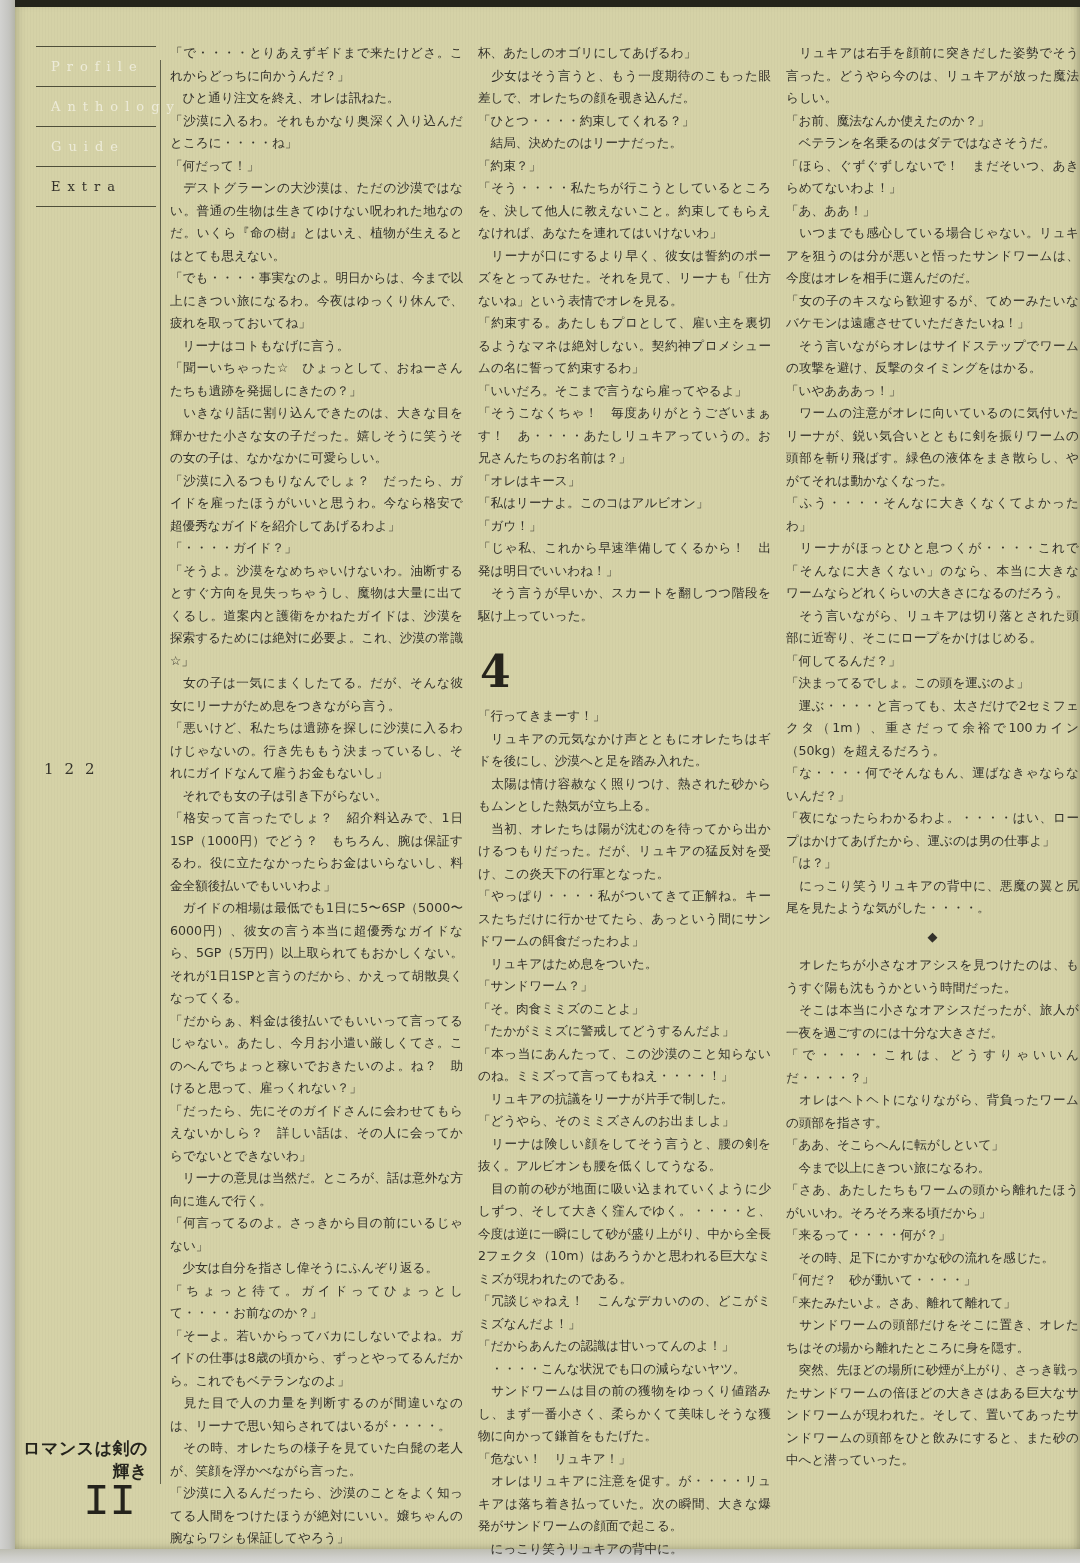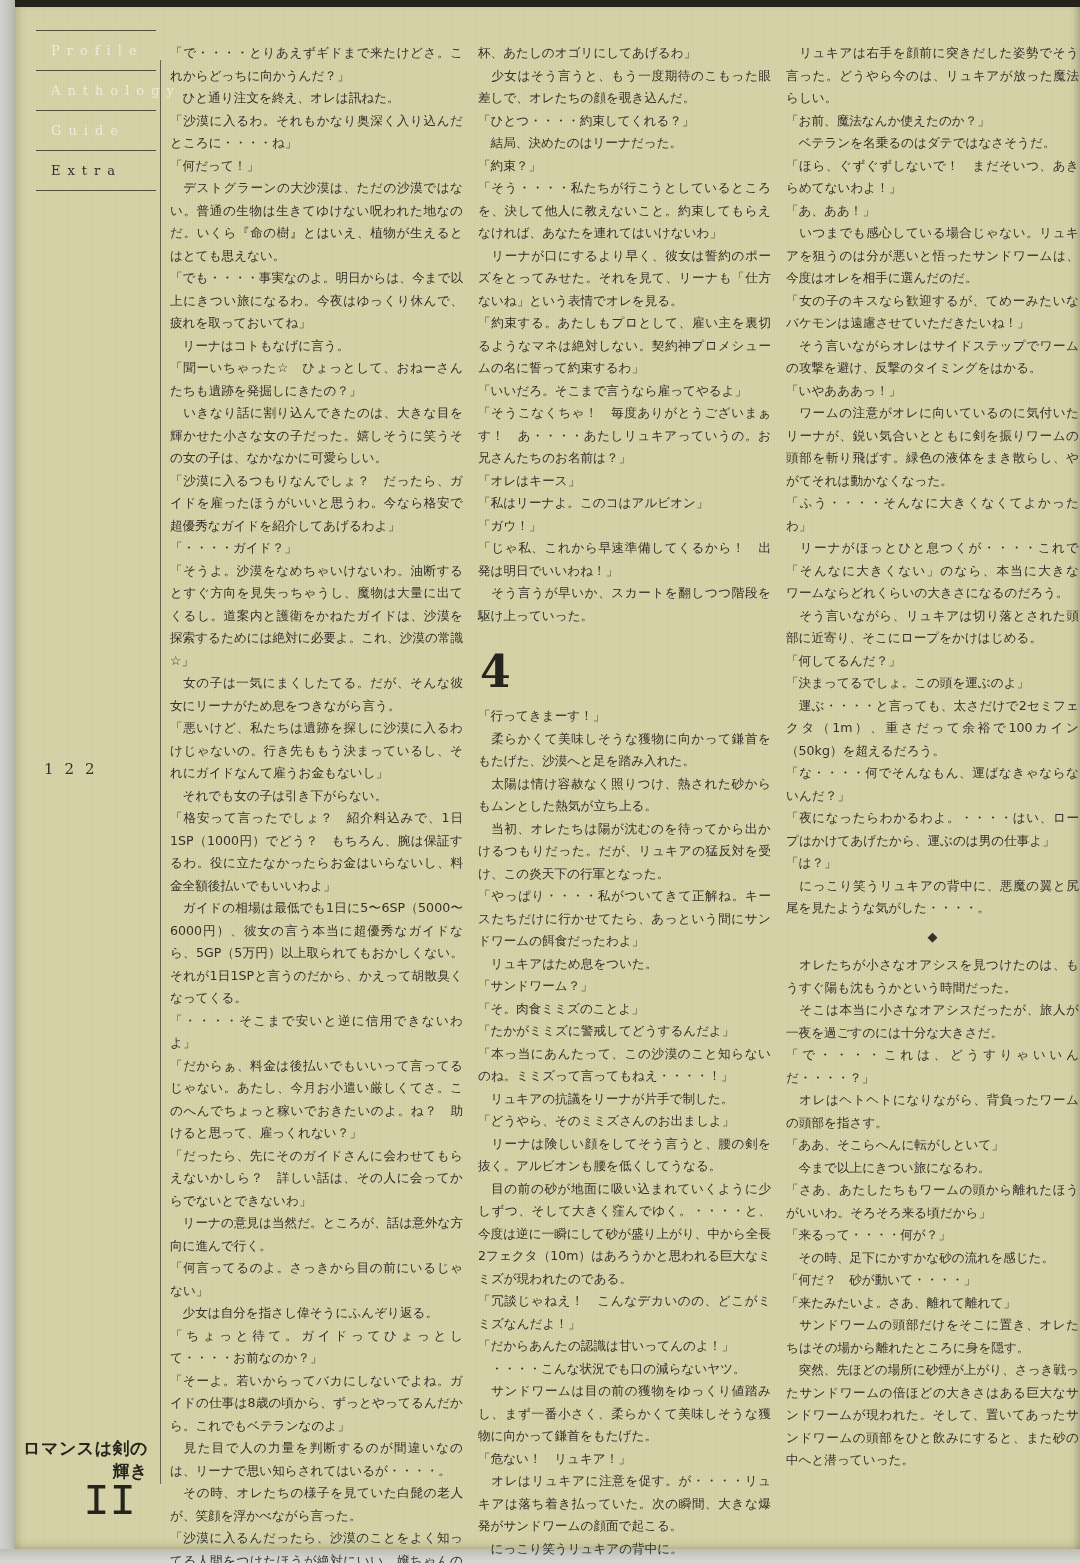--- a/index.html
+++ b/index.html
@@ -29,21 +29,21 @@
                 inset 0 -8px 10px -7px rgba(60,60,40,0.25);
   }
   .edge-top{position:absolute;left:0;top:0;width:100%;height:7px;background:var(--top-edge);}
   .edge-left{position:absolute;left:0;top:0;width:15px;height:100%;
     background:linear-gradient(90deg,#d2d2d0 0,#c4c4c0 60%,#b4b4a8 100%);}
   .edge-bottom{position:absolute;left:0;top:1549px;width:100%;height:14px;
     background:linear-gradient(180deg,#bdbdb2 0,#cfcfcb 60%,#d8d8d6 100%);}
 
   
   .sidebar{
-    position:absolute;left:36px;top:30px;width:120px;
+    position:absolute;left:36px;top:46px;width:120px;
     border-bottom:1px solid #4f4f3b;
   }
   .tab{
     height:39px;line-height:39px;
     border-top:1px solid #4f4f3b;
     padding-left:15px;
     font-family:"DejaVu Serif","Liberation Serif",serif;
     font-size:13px;letter-spacing:7px;
     color:var(--sidebar-label-light);
   }
@@ -119,21 +119,20 @@
     <p class="para">「聞ーいちゃった☆　ひょっとして、おねーさんたちも遺跡を発掘しにきたの？」</p>
     <p class="para">　いきなり話に割り込んできたのは、大きな目を輝かせた小さな女の子だった。嬉しそうに笑うその女の子は、なかなかに可愛らしい。</p>
     <p class="para">「沙漠に入るつもりなんでしょ？　だったら、ガイドを雇ったほうがいいと思うわ。今なら格安で超優秀なガイドを紹介してあげるわよ」</p>
     <p class="para">「・・・・ガイド？」</p>
     <p class="para">「そうよ。沙漠をなめちゃいけないわ。油断するとすぐ方向を見失っちゃうし、魔物は大量に出てくるし。道案内と護衛をかねたガイドは、沙漠を探索するためには絶対に必要よ。これ、沙漠の常識☆」</p>
     <p class="para">　女の子は一気にまくしたてる。だが、そんな彼女にリーナがため息をつきながら言う。</p>
     <p class="para">「悪いけど、私たちは遺跡を探しに沙漠に入るわけじゃないの。行き先ももう決まっているし、それにガイドなんて雇うお金もないし」</p>
     <p class="para">　それでも女の子は引き下がらない。</p>
     <p class="para">「格安って言ったでしょ？　紹介料込みで、1日1SP（1000円）でどう？　もちろん、腕は保証するわ。役に立たなかったらお金はいらないし、料金全額後払いでもいいわよ」</p>
     <p class="para">　ガイドの相場は最低でも1日に5〜6SP（5000〜6000円）、彼女の言う本当に超優秀なガイドなら、5GP（5万円）以上取られてもおかしくない。それが1日1SPと言うのだから、かえって胡散臭くなってくる。</p>
-    <p class="para">「・・・・そこまで安いと逆に信用できないわよ」</p>
     <p class="para">「だからぁ、料金は後払いでもいいって言ってるじゃない。あたし、今月お小遣い厳しくてさ。このへんでちょっと稼いでおきたいのよ。ね？　助けると思って、雇っくれない？」</p>
     <p class="para">「だったら、先にそのガイドさんに会わせてもらえないかしら？　詳しい話は、その人に会ってからでないとできないわ」</p>
     <p class="para">　リーナの意見は当然だ。ところが、話は意外な方向に進んで行く。</p>
     <p class="para">「何言ってるのよ。さっきから目の前にいるじゃない」</p>
     <p class="para">　少女は自分を指さし偉そうにふんぞり返る。</p>
     <p class="para">「ちょっと待て。ガイドってひょっとして・・・・お前なのか？」</p>
     <p class="para">「そーよ。若いからってバカにしないでよね。ガイドの仕事は8歳の頃から、ずっとやってるんだから。これでもベテランなのよ」</p>
     <p class="para">　見た目で人の力量を判断するのが間違いなのは、リーナで思い知らされてはいるが・・・・。</p>
     <p class="para">　その時、オレたちの様子を見ていた白髭の老人が、笑顔を浮かべながら言った。</p>
     <p class="para">「沙漠に入るんだったら、沙漠のことをよく知ってる人間をつけたほうが絶対にいい。嬢ちゃんの腕ならワシも保証してやろう」</p>
@@ -149,21 +148,21 @@
     <p class="para">「約束する。あたしもプロとして、雇い主を裏切るようなマネは絶対しない。契約神プロメシュームの名に誓って約束するわ」</p>
     <p class="para">「いいだろ。そこまで言うなら雇ってやるよ」</p>
     <p class="para">「そうこなくちゃ！　毎度ありがとうございまぁす！　あ・・・・あたしリュキアっていうの。お兄さんたちのお名前は？」</p>
     <p class="para">「オレはキース」</p>
     <p class="para">「私はリーナよ。このコはアルビオン」</p>
     <p class="para">「ガウ！」</p>
     <p class="para">「じゃ私、これから早速準備してくるから！　出発は明日でいいわね！」</p>
     <p class="para">　そう言うが早いか、スカートを翻しつつ階段を駆け上っていった。</p>
     <div class="section-number">4</div>
     <p class="para">「行ってきまーす！」</p>
-    <p class="para">　柔らかくて美味しそうな獲物に向かって鎌首をもたげた、沙漠へと足を踏み入れた。</p>
+    <p class="para">　リュキアの元気なかけ声とともにオレたちはギドを後にし、沙漠へと足を踏み入れた。</p>
     <p class="para">　太陽は情け容赦なく照りつけ、熱された砂からもムンとした熱気が立ち上る。</p>
     <p class="para">　当初、オレたちは陽が沈むのを待ってから出かけるつもりだった。だが、リュキアの猛反対を受け、この炎天下の行軍となった。</p>
     <p class="para">「やっぱり・・・・私がついてきて正解ね。キースたちだけに行かせてたら、あっという間にサンドワームの餌食だったわよ」</p>
     <p class="para">　リュキアはため息をついた。</p>
     <p class="para">「サンドワーム？」</p>
     <p class="para">「そ。肉食ミミズのことよ」</p>
     <p class="para">「たかがミミズに警戒してどうするんだよ」</p>
     <p class="para">「本っ当にあんたって、この沙漠のこと知らないのね。ミミズって言ってもねえ・・・・！」</p>
     <p class="para">　リュキアの抗議をリーナが片手で制した。</p>
     <p class="para">「どうやら、そのミミズさんのお出ましよ」</p>

